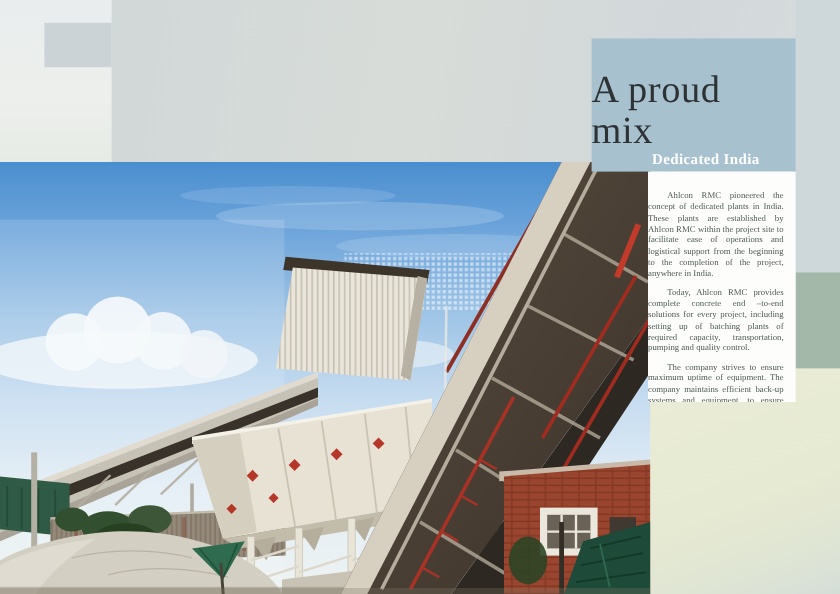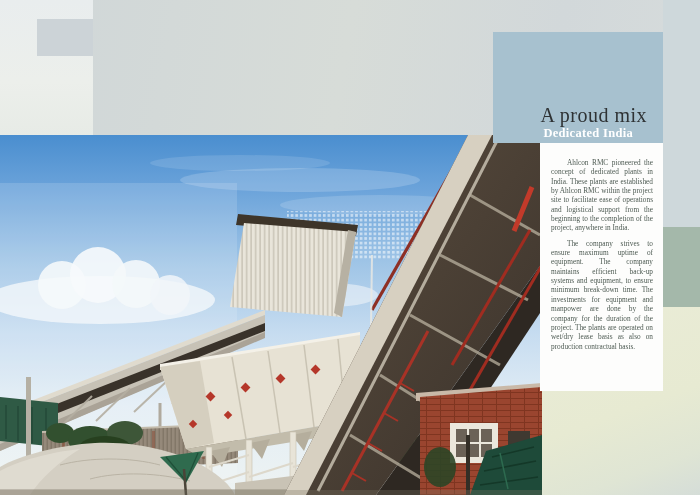--- a/index.html
+++ b/index.html
@@ -14,25 +14,25 @@
   .col-right{left:663px;top:0;width:37px;height:227px;background:#ced8db;z-index:1;}
   .green-block{left:663px;top:227px;width:37px;height:81px;background:#a4b8aa;z-index:1;}
   .cream-block{left:540px;top:307px;width:160px;height:188px;z-index:1;
     background:linear-gradient(160deg,#eaecd7 0%,#e7ead2 55%,#dfe5d4 82%,#d5ddd8 100%);}
   .photo{left:0;top:135px;width:542px;height:360px;z-index:2;}
   .title-box{
     left:493px;top:32px;width:170px;height:111px;background:#a7c1cf;z-index:4;
     display:flex;flex-direction:column;align-items:flex-end;justify-content:flex-end;
     padding:0 16px 3px 0;box-sizing:border-box;
   }
-  .title-box h1{margin:0;font-size:20px;font-weight:normal;color:#2e3234;letter-spacing:0.5px;line-height:1.05;}
+  .title-box h1{margin:0;font-size:32px;font-weight:normal;color:#2e3234;letter-spacing:0.5px;line-height:1.05;}
   .title-box h2{margin:0 14px 0 0;font-size:12.5px;font-weight:bold;color:#ffffff;letter-spacing:0.3px;line-height:1.15;}
   .text-box{
-    left:540px;top:143px;width:123px;height:248px;background:#fdfdfc;z-index:4;
-    padding:15px 10px 0 11px;box-sizing:border-box;overflow:hidden;
+    left:540px;top:143px;width:123px;height:192px;background:#fdfdfc;z-index:4;
+    padding:15px 10px 0 0;box-sizing:border-box;overflow:hidden;
   }
   .text-box p{
     margin:0 0 6px 0;font-size:7.3px;line-height:9.35px;color:#4d5a52;
     text-align:justify;text-indent:16px;
   }
 </style>
 </head>
 <body>
 
 <div class="page">
@@ -256,16 +256,17 @@
     </svg>
   </div>
 
   <div class="abs title-box">
     <h1>A proud mix</h1>
     <h2>Dedicated India</h2>
   </div>
 
   <div class="abs text-box">
     <p>Ahlcon RMC pioneered the concept of dedicated plants in India. These plants are established by Ahlcon RMC within the project site to facilitate ease of operations and logistical support from the beginning to the completion of the project, anywhere in India.</p>
+    <p>Today, Ahlcon RMC provides complete concrete end –to-end solutions for every project, including setting up of batching plants of required capacity, transportation, pumping and quality control.</p>
     <p>The company strives to ensure maximum uptime of equipment. The company maintains efficient back-up systems and equipment, to ensure minimum break-down time. The investments for equipment and manpower are done by the company for the duration of the project. The plants are operated on wet/dry lease basis as also on production contractual basis.</p>
   </div>
 
 </div>
 
 </body></html>

